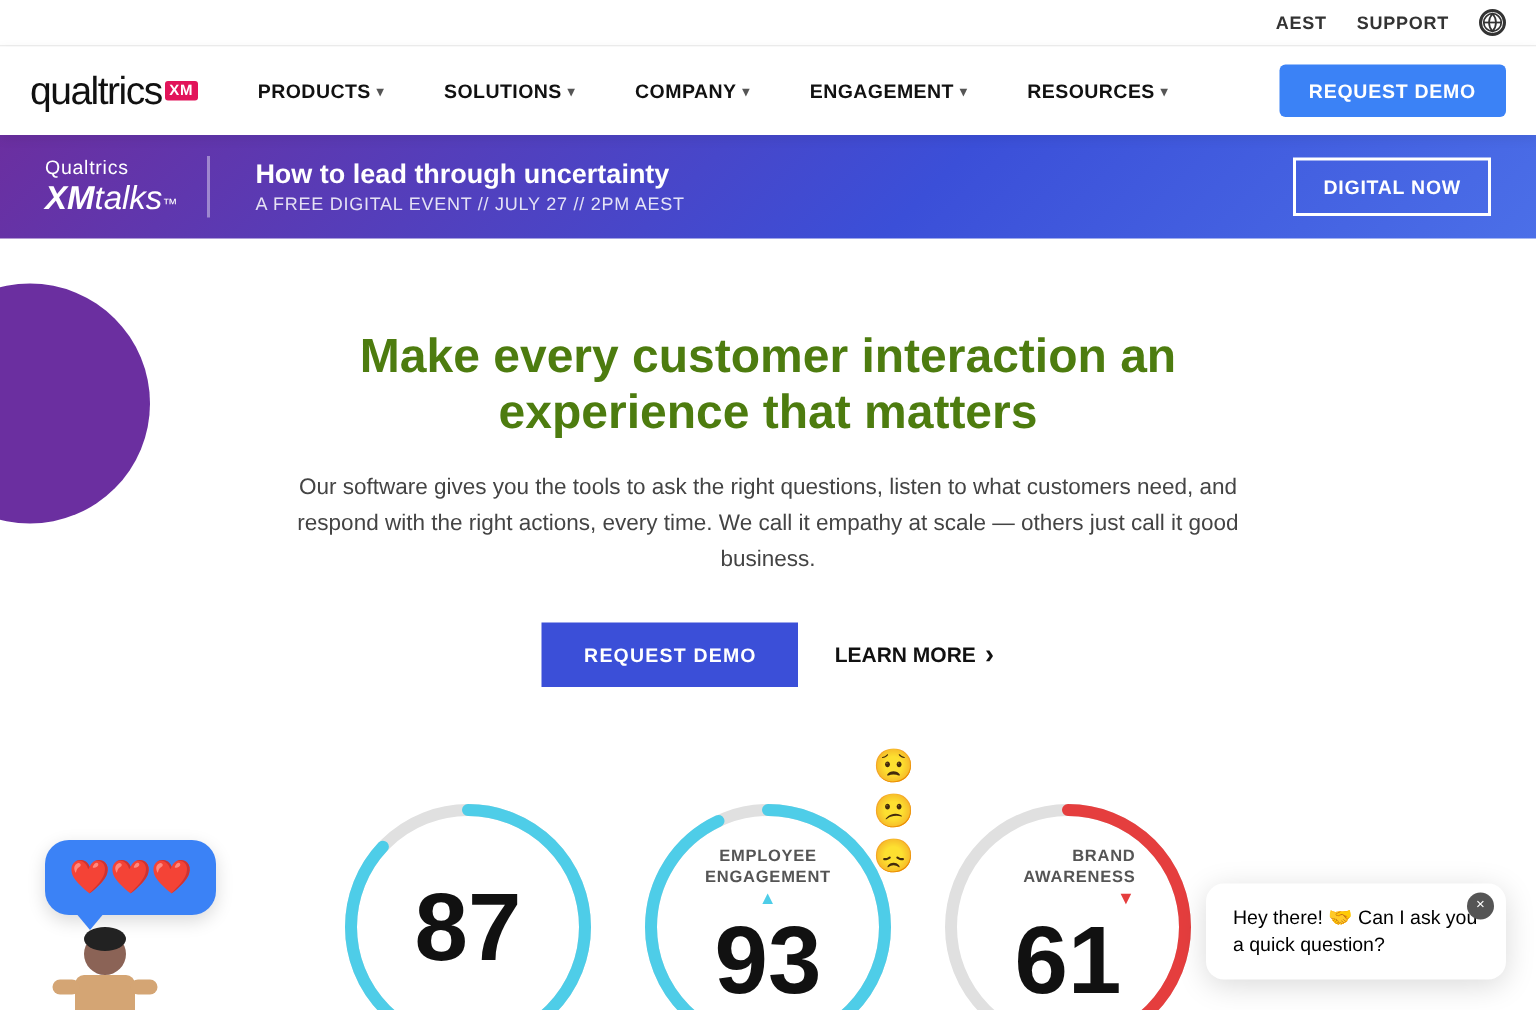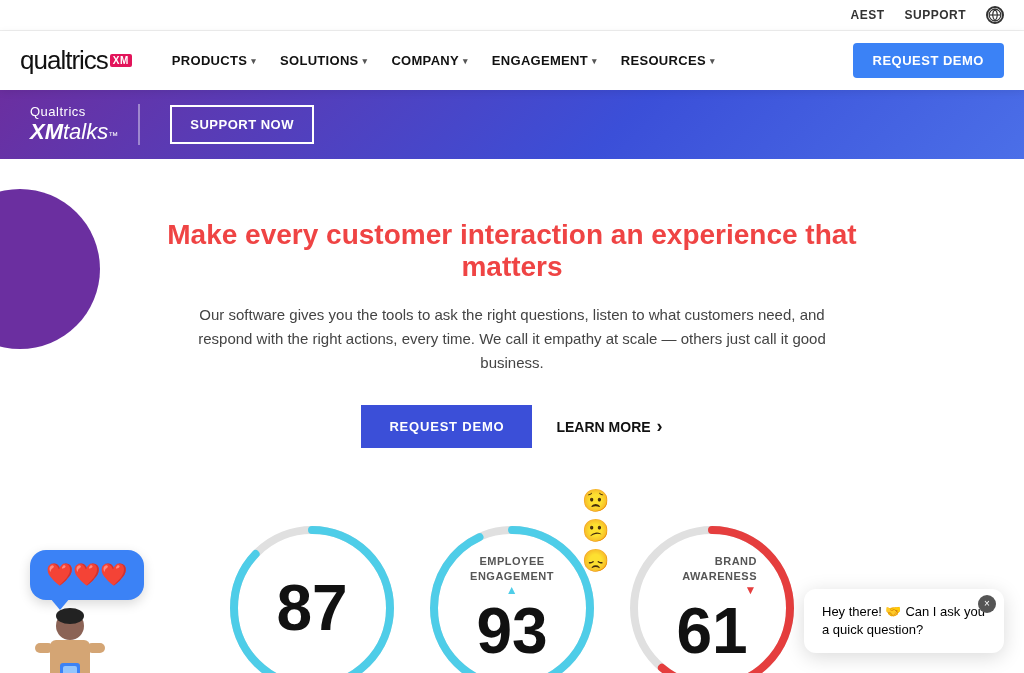--- a/index.html
+++ b/index.html
@@ -61,21 +61,21 @@
       font-weight: 800;
       padding: 1px 3px;
       border-radius: 2px;
       margin-left: 2px;
       vertical-align: super;
       letter-spacing: 0.5px;
     }
     .nav-items {
       display: flex;
       align-items: flex-start;
-      gap: 4px;
+      gap: 20px;
       flex: 1;
     }
     .nav-item {
       display: flex;
       align-items: center;
       gap: 4px;
       padding: 8px 10px;
       font-size: 13px;
       font-weight: 700;
       color: #111;
@@ -185,23 +185,23 @@
       height: 160px;
       background: #6b2fa0;
       border-radius: 50%;
       z-index: 0;
     }
     .hero-content {
       position: relative;
       z-index: 1;
     }
     .hero-title {
-      font-size: 28px;
+      font-size: 32px;
       font-weight: 900;
-      color: #ef4444;
+      color: #4d7c0f;
       line-height: 1.15;
       margin-bottom: 20px;
       max-width: 720px;
       margin-left: auto;
       margin-right: auto;
     }
     .hero-subtitle {
       font-size: 15px;
       color: #444;
       line-height: 1.6;
@@ -364,21 +364,25 @@
 
 <div class="banner">
   <div class="banner-logo-section">
     <span class="banner-qualtrics-text">Qualtrics</span>
     <div class="banner-xm-talks">
       <span class="banner-xm">XM</span>
         <span class="banner-talks">talks</span>
         <span class="banner-tm">™</span>
     </div>
   </div>
-  <button class="banner-btn">SUPPORT NOW</button>
+  <div class="banner-content">
+    <div class="banner-title">How to lead through uncertainty</div>
+    <div class="banner-subtitle">A FREE DIGITAL EVENT // JULY 27 // 2PM AEST</div>
+  </div>
+  <button class="banner-btn">DIGITAL NOW</button>
 </div>
 
 <section class="hero">
   <div class="hero-blob"></div>
   <div class="hero-content">
     <h1 class="hero-title">Make every customer interaction an experience that matters</h1>
     <p class="hero-subtitle">Our software gives you the tools to ask the right questions, listen to what customers need, and respond with the right actions, every time. We call it empathy at scale — others just call it good business.</p>
     <div class="hero-actions">
       <button class="hero-request-btn">REQUEST DEMO</button>
       <button class="hero-learn-btn">

